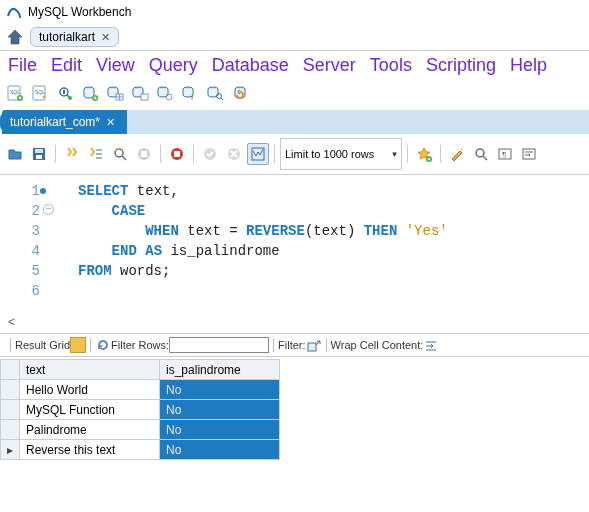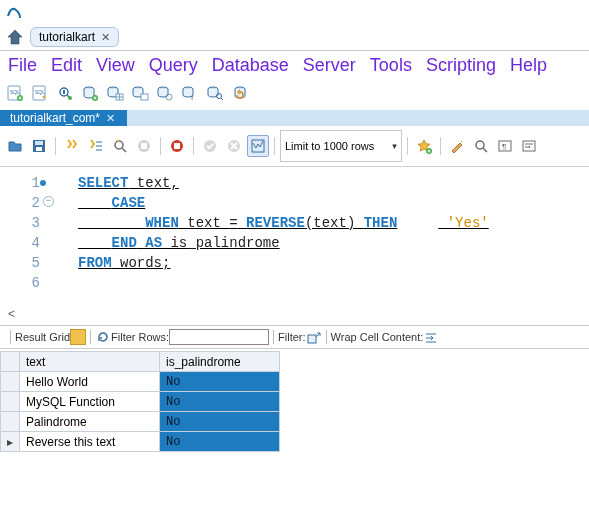--- a/index.html
+++ b/index.html
@@ -8,66 +8,67 @@
   .titlebar .logo { width: 16px; height: 16px; display: inline-block; }
   .titlebar .title { font-size: 12px; color: #000; }
   .toprow { display: flex; align-items: center; border-bottom: 1px solid #ccc; padding: 2px 4px; gap: 4px; }
   .home-icon { width: 22px; height: 22px; display:flex; align-items:center; justify-content:center; }
   .doc-tab { display: inline-flex; align-items: center; border: 1px solid #b0c4de; background: #e8f0fb; padding: 2px 8px; border-radius: 6px; gap: 6px; font-size: 12px; }
   .doc-tab .x { color: #555; font-size: 11px; }
   .menubar { display: flex; gap: 14px; padding: 4px 8px; font-size: 18px; color: #6d28d9; }
   .menubar span { cursor: default; }
   .toolbar { display: flex; gap: 3px; padding: 2px 4px 6px 4px; align-items: center; flex-wrap: wrap; }
   .tbtn { width: 22px; height: 22px; border: 1px solid transparent; display:flex; align-items:center; justify-content:center; border-radius:2px; }
-  .file-tabs { background: #1e7bbf; display: flex; align-items: stretch; height: 16px; padding-left: 2px; }
+  .file-tabs { background: #1e7bbf; display: flex; align-items: stretch; height: 24px; padding-left: 2px; border-radius: 9px; }
   .file-tab { background: #1e7bbf; color: #fff; padding: 3px 10px 3px 8px; font-size: 12px; display:flex; align-items:center; gap:6px; border-top-left-radius:3px; border-top-right-radius:3px;}
   .file-tab .x { color: #dfefff; font-size:11px; }
   .file-tabs-rest { flex:1; background: #cfe3f5; margin-left:2px;}
   .query-toolbar { display:flex; align-items:center; gap:2px; padding: 4px 4px; border-bottom:1px solid #d0d0d0; }
   .qbtn { width:22px; height:22px; display:flex; align-items:center; justify-content:center; border:1px solid transparent; border-radius:2px; }
   .qbtn.active { border-color:#8aa8d0; background:#e0ecfb; }
   .sep { width:1px; height:18px; background:#ccc; margin:0 3px; }
   .limit-select { display:flex; align-items:center; border:1px solid #c8c8c8; height:32px; padding:0 4px; font-size:11px; gap:18px; background:#fff; }
   .limit-select .arrow { font-size:9px; color:#333; }
   .editor { display:flex; font-family: Consolas, "Courier New", monospace; font-size: 14px; padding: 6px 0 10px 0; overflow:auto; }
   .gutter { width: 50px; text-align: right; color:#7a9ab8; padding-right:10px; user-select:none; position:relative;}
   .gutter .ln { height:20px; line-height:20px; position:relative;}
   .gutter .dot { position:absolute; right:-6px; top:7px; width:6px; height:6px; border-radius:50%; background:#2a84c5; }
   .gutter .fold { position:absolute; right:-14px; top:3px; width:11px; height:11px; border:1px solid #9bb6cf; border-radius:50%; color:#6a8aaa; font-size:9px; line-height:9px; text-align:center; background:#fff; }
-  .code { padding-left: 28px; text-decoration: underline; }
+  .code { padding-left: 28px; }
   .code .line { height:20px; line-height:20px; white-space:pre; }
   .kw { color:#1f77c0; font-weight:bold; }
   .fn { color:#1f77c0; font-weight:bold; }
   .ident { color:#222; }
-  .str { color:#d28b00;margin-left:41px; }
+  .str { color:#d28b00; }
   .punct { color:#222; }
   .scroll-hint { padding: 4px 8px; color:#666; }
   .results-bar { display:flex; align-items:center; border-top:1px solid #ccc; border-bottom:1px solid #ccc; padding:3px 6px; font-size:11px; color:#333; }
   .results-bar .lbl { white-space:nowrap; }
   .results-bar .grid-icon { width:16px; height:16px; background:#f0c14b; border:1px solid #c29a2a; }
   .filter-input { width:100px; height:16px; border:1px solid #888; background:#fff; }
   .vsep { width:1px; height:14px; background:#bbb; margin:0 4px; }
   .results-bar .icon16 { width:16px; height:16px; display:inline-flex; align-items:center; justify-content:center; }
   table.grid { border-collapse: collapse; font-size:12px; margin-top:2px;}
   table.grid th, table.grid td { border:1px solid #c7d0d9; padding:2px 6px; text-align:left; height:20px; }
   table.grid th { background:#eef2f6; font-weight:normal; }
   table.grid .rowhdr { width:16px; background:#eef2f6; border:1px solid #c7d0d9; text-align:center; color:#444;}
-  table.grid td.sel { background:#1e7bbf; color:#0f172a;font-family:Liberation Mono, monospace; }
+  table.grid td.sel { background:#1e7bbf; color:#e5e5e5; }
   .col-text { width:140px; }
   .col-pal { width:120px; }
 </style>
 </head>
 <body>
 
 <div class="titlebar">
   <span class="logo">
     <svg viewBox="0 0 16 16">
         <path d="M2 12 Q5 2 10 6 Q14 9 14 14" stroke="#1b6fa8" stroke-width="2" fill="none"></path>
       </svg>
   </span>
+  <span class="title">MySQL Workbench</span>
 </div>
 
 <div class="toprow">
   <span class="home-icon">
     <svg width="20" height="20" viewBox="0 0 20 20">
         <path d="M3 10 L10 3 L17 10 L14 10 L14 17 L6 17 L6 10 Z" fill="#4a6a88" stroke="#2d4a64" stroke-width="0.6"></path>
       </svg>
   </span>
   <span class="doc-tab">
     <span>tutorialkart</span>

